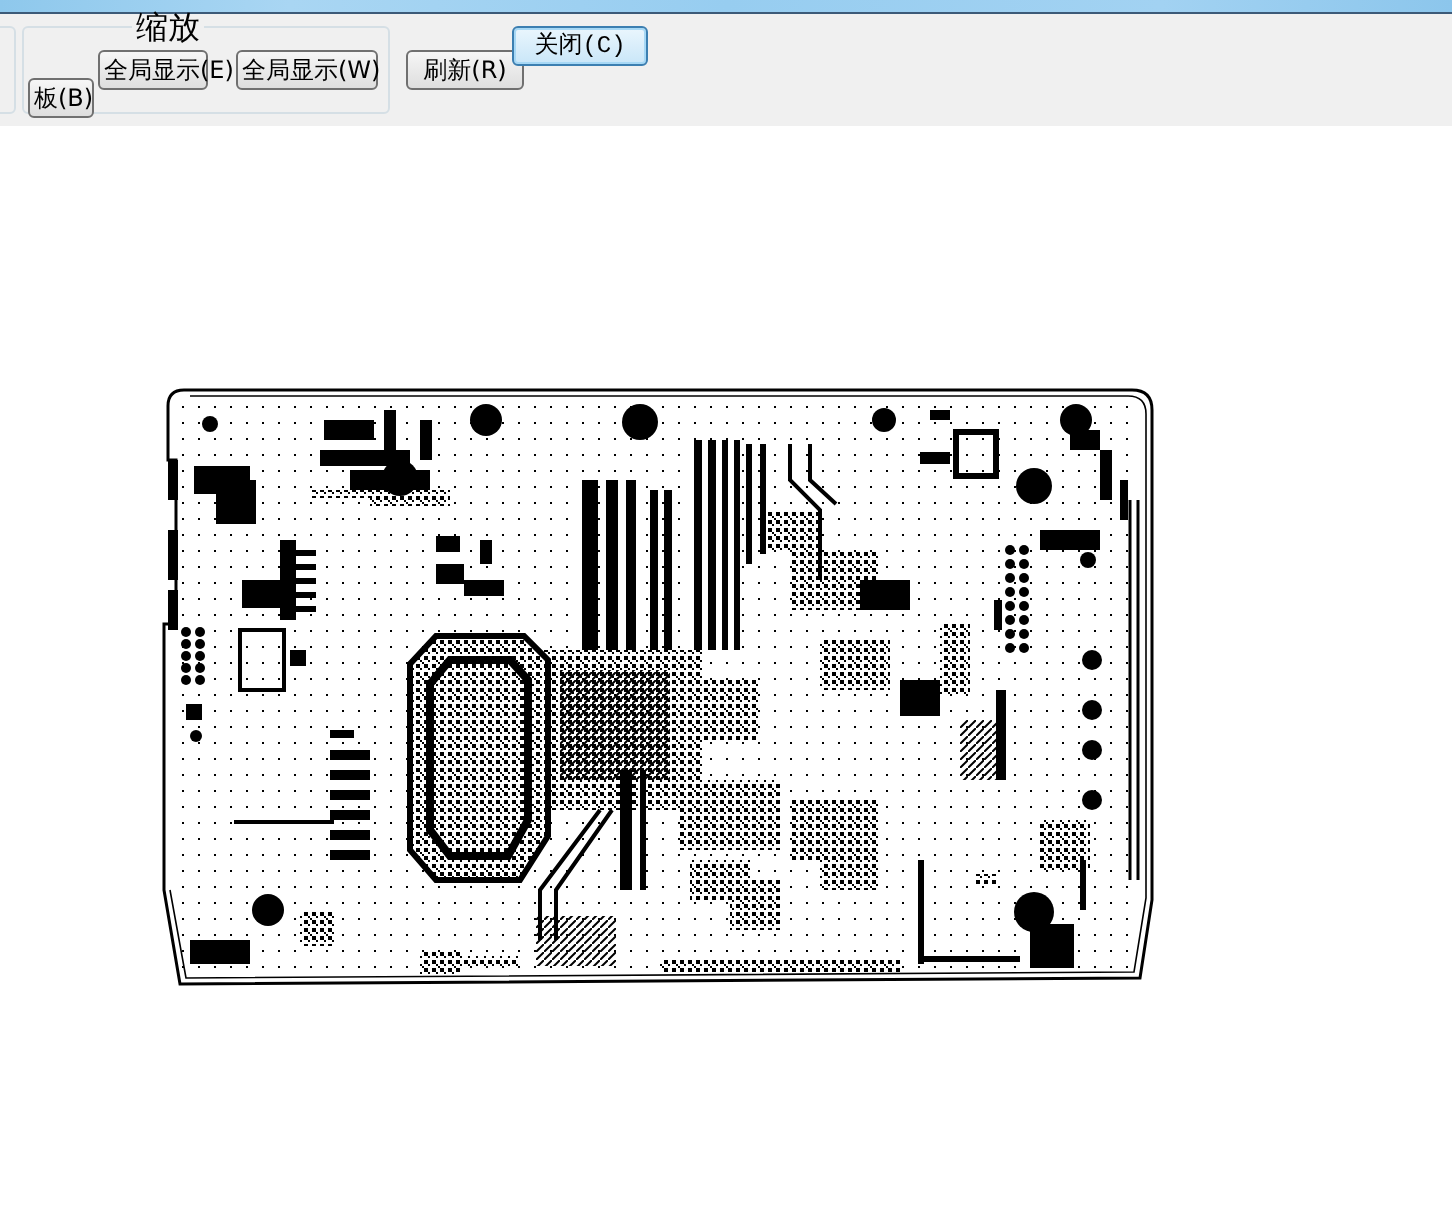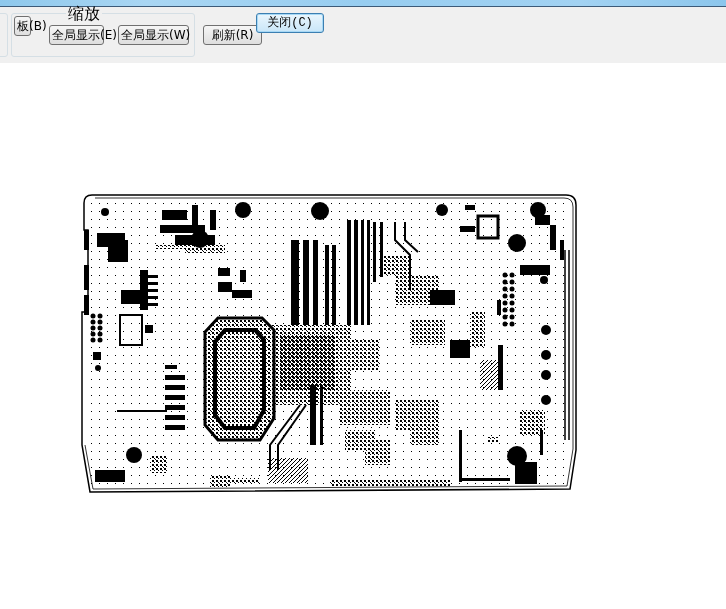--- a/index.html
+++ b/index.html
@@ -50,21 +50,21 @@
 
 <div class="titlebar"></div>
 
 <div class="toolbar">
   <div class="left-group"></div>
 
   <div class="zoom-group">
     <span class="group-label">缩放</span>
   </div>
 
-  <div class="btn" style="left:14px; top:9px; width:17px;">板(B)</div>
+  <div class="btn" style="left:14px; top:32px; width:33px;">板(B)</div>
   <div class="btn" style="left:49px; top:18px; width:55px;">全局显示(E)</div>
   <div class="btn" style="left:118px; top:18px; width:71px;">全局显示(W)</div>
   <div class="btn" style="left:203px; top:18px; width:59px;">刷新(R)</div>
   <div class="btn active" style="left:256px; top:6px; width:68px;font-family:Liberation Mono, monospace;">关闭(C)</div>
 </div>
 
 <div class="canvas">
   <svg width="726" height="546" viewBox="0 63 726 546" xmlns="http://www.w3.org/2000/svg">
     <defs>
       <pattern id="dots" width="8" height="8" patternUnits="userSpaceOnUse">

